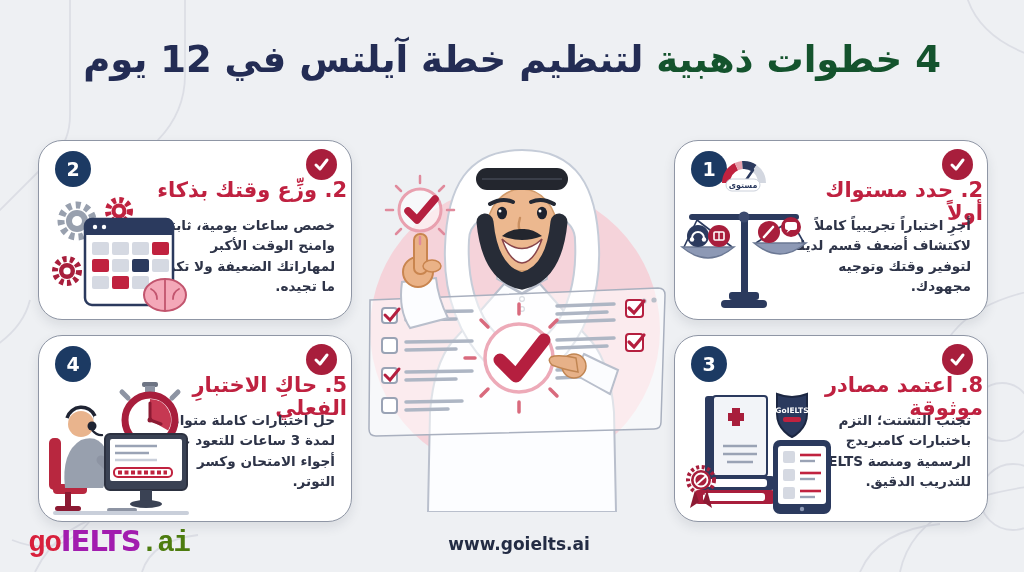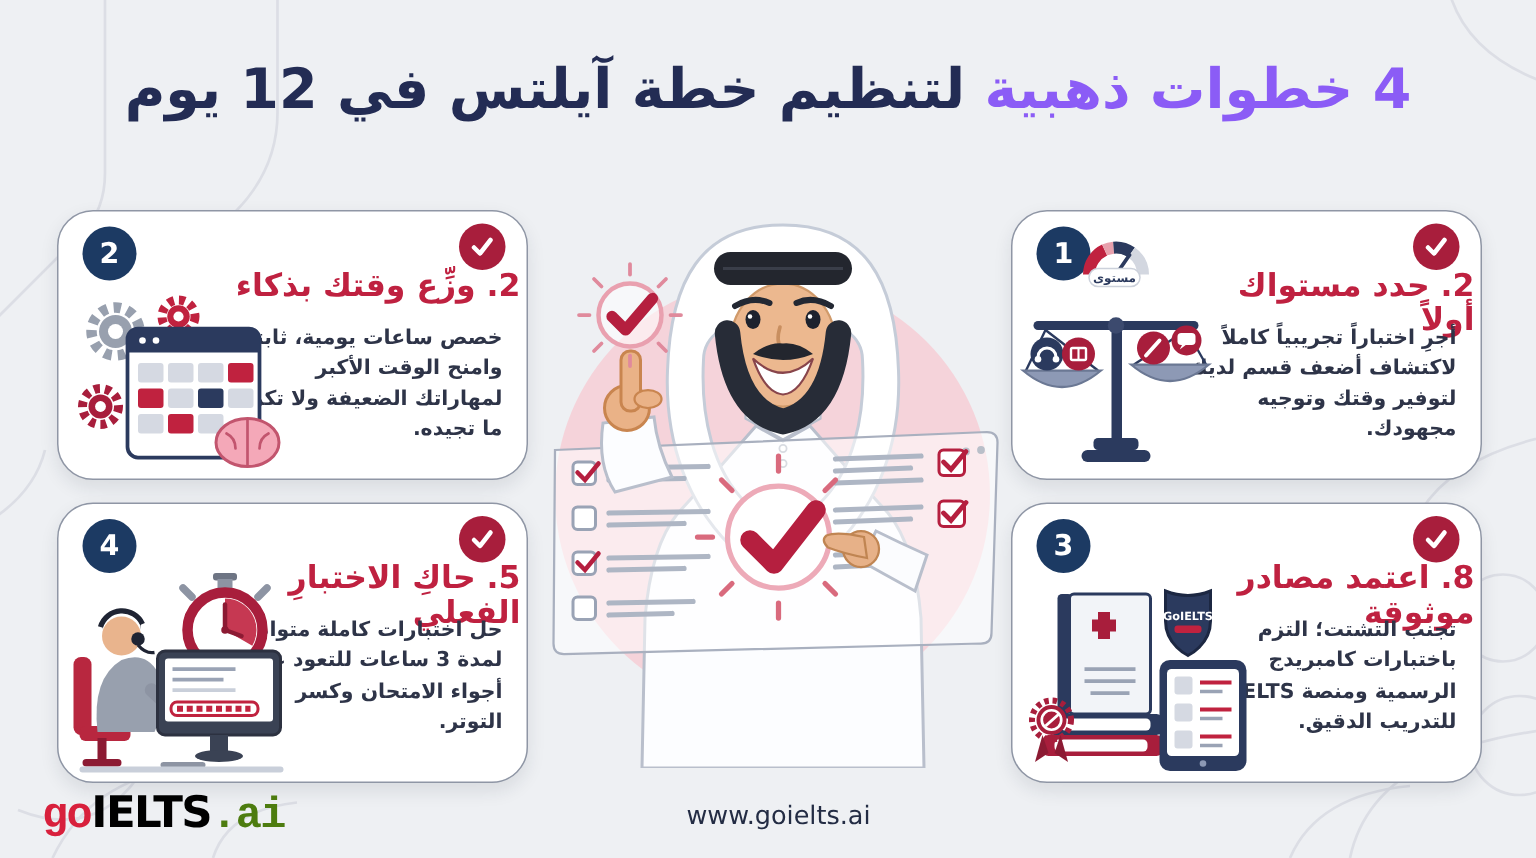--- a/index.html
+++ b/index.html
@@ -1,21 +1,21 @@
 <!DOCTYPE html>
 <html><head>
 <meta charset="utf-8">
 <style>
   html,body{margin:0;padding:0;}
   body{font-family:"DejaVu Sans",sans-serif;}
   .canvas{position:relative;width:1024px;height:572px;background:#eef0f3;overflow:hidden;}
   .decor{position:absolute;inset:0;pointer-events:none;}
   .main-title{position:absolute;top:38px;left:0;right:0;text-align:center;direction:rtl;
     font-size:37px;font-weight:800;letter-spacing:-0.5px;white-space:nowrap;}
-  .main-title .hl{color:#8b5cf6;}
+  .main-title .hl{color:#14532d;}
   .main-title .rest{color:#232c54;}
   .card{position:absolute;width:312px;background:#ffffff;border:1.6px solid #8f96a5;
     border-radius:24px;box-shadow:0 5px 12px rgba(25,35,60,0.10);}
   .card-1{left:674px;top:140px;height:178px;}
   .card-2{left:38px;top:140px;height:178px;}
   .card-3{left:674px;top:335px;height:185px;}
   .card-4{left:38px;top:335px;height:185px;}
   .badge-num{position:absolute;left:16px;top:10px;width:36px;height:36px;border-radius:50%;
     background:#1c3a63;color:#fff;font-weight:800;font-size:19px;display:flex;
     align-items:center;justify-content:center;}
@@ -27,24 +27,24 @@
     color:#2e3448;font-size:13.6px;font-weight:700;line-height:1.5;}
   .illus{position:absolute;}
   .illus-1{left:4px;top:16px;}
   .illus-2{left:8px;top:52px;}
   .illus-3{left:10px;top:52px;}
   .illus-4{left:6px;top:40px;}
   .center-illus{position:absolute;left:352px;top:112px;}
   .footer-logo{position:absolute;left:28px;bottom:12px;font-weight:800;font-size:29px;
     letter-spacing:-1px;white-space:nowrap;}
   .footer-logo .lg-go{color:#d8203c;font-family:Liberation Mono, monospace;}
-  .footer-logo .lg-ielts{color:#000000;}
+  .footer-logo .lg-ielts{color:#a21caf;}
   .footer-logo .lg-ai{color:#4d7c0f;font-family:Liberation Mono, monospace;}
   .website{position:absolute;left:14px;right:0;bottom:18px;text-align:center;color:#232c44;
-    font-size:17px;font-weight:400;}
+    font-size:17px;font-weight:700;}
 </style>
 </head>
 <body>
 
 <div class="canvas">
 
   <svg class="decor" width="1024" height="572" viewBox="0 0 1024 572">
     <g fill="none" stroke="#dcdee5" stroke-width="1.8">
       <path d="M-20,230 L55,155 Q70,140 70,115 L70,-10"></path>
       <path d="M185,-15 L185,75 Q185,112 158,140 L105,195 Q92,208 92,230 L92,268"></path>

